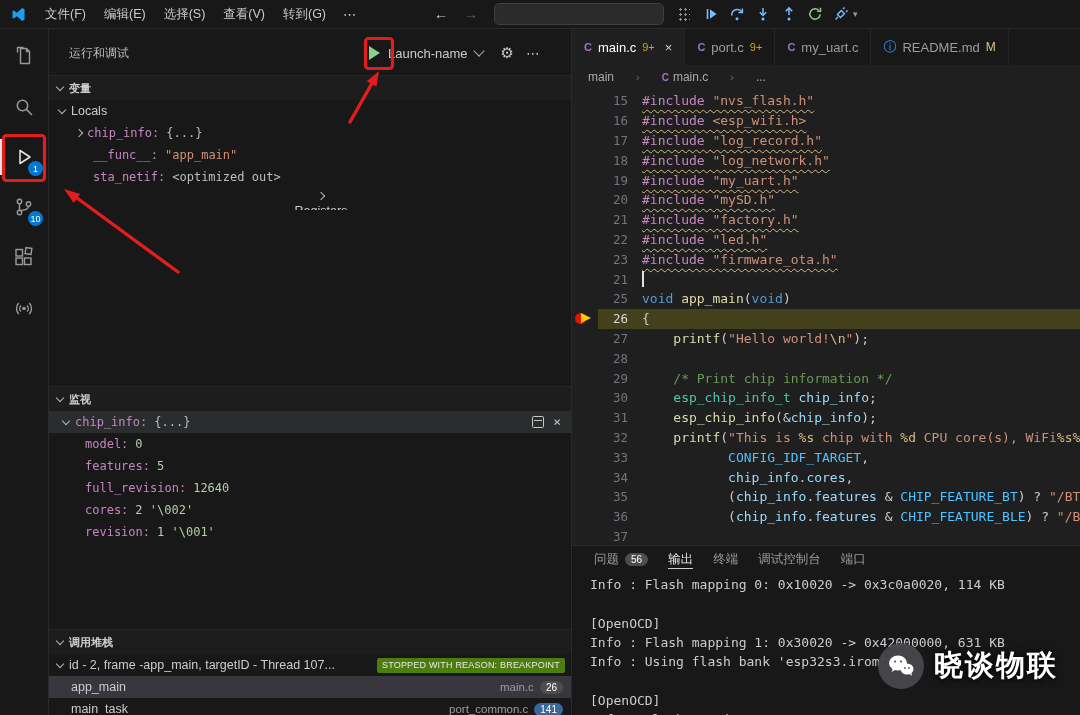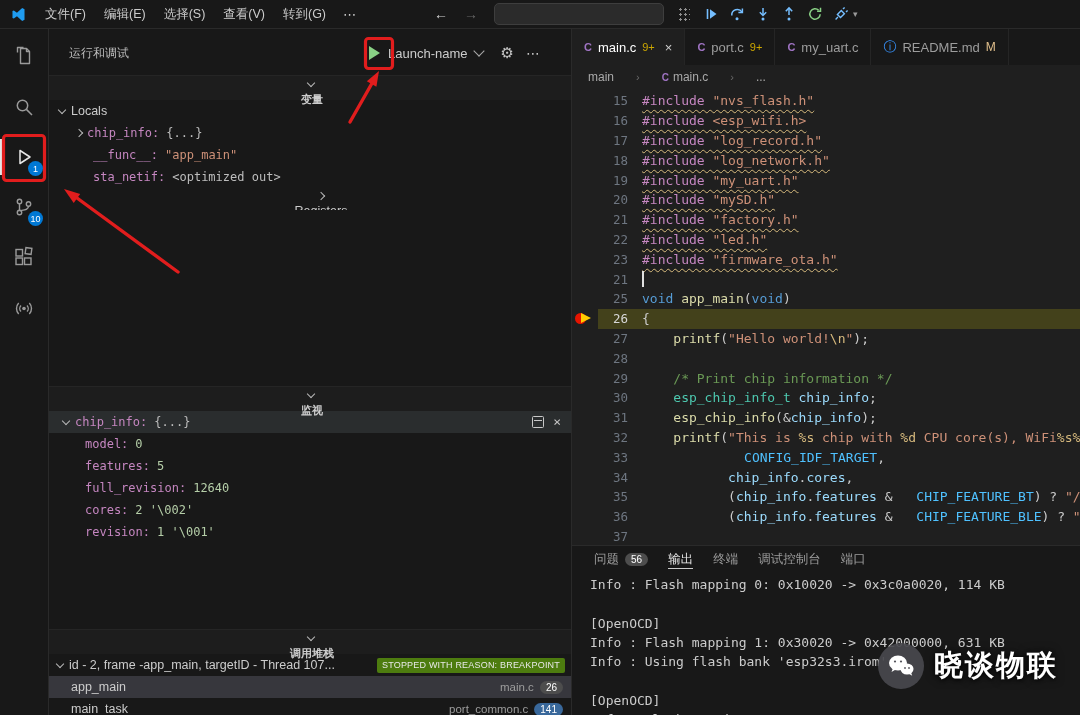--- a/index.html
+++ b/index.html
@@ -36,21 +36,21 @@
   .sidebar-title{position:absolute;left:20px;top:16px;font-size:12px;color:#bdbdbd;}
   .launch-controls{position:absolute;left:320px;top:11px;height:26px;display:flex;align-items:center;}
   .tri{width:0;height:0;border-left:11px solid #89d185;border-top:7px solid transparent;border-bottom:7px solid transparent;margin-right:8px;}
   .launch-name{color:#cccccc;font-size:13px;margin-right:7px;white-space:nowrap;}
   .chev{display:inline-block;width:7px;height:7px;border-right:1.4px solid #aaa;border-bottom:1.4px solid #aaa;transform:rotate(45deg);margin-top:-4px;}
   .launch-gear{color:#c5c5c5;font-size:15px;margin:0 12px 0 18px;}
   .launch-more{color:#c5c5c5;font-size:14px;letter-spacing:1px;}
 
   .section{position:absolute;left:0;right:0;}
   .sec-variables{top:46px;} .sec-watch{top:357px;} .sec-callstack{top:600px;bottom:0;}
-  .sec-header{height:24px;display:flex;align-items:center;padding-left:4px;font-size:11px;font-weight:700;color:#cccccc;background:#1d1d1d;border-top:1px solid #252525;flex-direction:column;}
+  .sec-header{height:24px;display:flex;align-items:center;padding-left:4px;font-size:11px;font-weight:700;color:#cccccc;background:#1d1d1d;border-top:1px solid #252525;}
   .twistie{width:16px;flex:none;position:relative;height:16px;}
   .twistie::before{content:"";position:absolute;left:4px;top:4px;width:5px;height:5px;border-right:1.3px solid #b8b8b8;border-bottom:1.3px solid #b8b8b8;transform:rotate(45deg);}
   .tw-right::before{transform:rotate(-45deg);left:5px;top:5px;}
   .srow{height:22px;display:flex;align-items:center;font-family:"DejaVu Sans Mono",monospace;font-size:12px;white-space:nowrap;overflow:hidden;}
   .srow.hl{background:#2a2d2e;}
   .scope-label{color:#cccccc;font-family:"Liberation Sans",sans-serif;font-size:12.5px;}
   .var-name{color:#c586c0;}
   .v-num{color:#b5cea8;margin-left:7px;} .v-str{color:#ce9178;margin-left:7px;} .v-muted{color:#bdbdbd;margin-left:7px;}
   .watch-actions{margin-left:auto;margin-right:10px;display:flex;gap:9px;align-items:center;}
   .wa-grid{width:10px;height:10px;border:1.2px solid #c8c8c8;border-radius:1.5px;position:relative;}
@@ -86,21 +86,21 @@
   .code-line.current{background:rgba(252,244,5,0.16);}
   .glyph{width:26px;flex:none;height:100%;position:relative;background:#1f1f1f;}
   .bp-dot{position:absolute;left:3px;top:4px;width:11px;height:11px;border-radius:50%;background:#e51400;}
   .cur-arrow{position:absolute;left:9px;top:4px;width:0;height:0;border-left:10px solid #ffcc00;border-top:5.5px solid transparent;border-bottom:5.5px solid transparent;}
   .lnum{width:30px;flex:none;text-align:right;color:#6e7681;font-size:12.5px;}
   .code-line.current .lnum{color:#d7d7d7;}
   .content{white-space:pre;padding-left:14px;}
   .cursor{display:inline-block;width:1.5px;height:16px;background:#e0e0e0;vertical-align:middle;}
   .tk-pp{color:#c586c0;} .tk-str{color:#ce9178;} .tk-kw{color:#569cd6;} .tk-fn{color:#dcdcaa;}
   .tk-ty{color:#4ec9b0;} .tk-va{color:#9cdcfe;} .tk-cm{color:#6a9955;}
-  .tk-mc{color:#4fc1ff;margin-left:16px;} .tk-pl{color:#cccccc;} .tk-esc{color:#d7ba7d;}
+  .tk-mc{color:#4fc1ff;} .tk-pl{color:#cccccc;} .tk-esc{color:#d7ba7d;}
   .sq{text-decoration-line:underline;text-decoration-style:wavy;text-decoration-color:#d7ba7d;text-decoration-thickness:1px;text-underline-offset:3.5px;}
 
   
   .panel{height:169px;flex:none;border-top:1px solid #2a2a2a;background:#181818;display:flex;flex-direction:column;}
   .panel-tabs{height:26px;flex:none;display:flex;align-items:center;padding-left:14px;gap:4px;}
   .ptab{padding:0 8px;font-size:12.5px;color:#9d9d9d;height:100%;display:flex;align-items:center;gap:6px;position:relative;white-space:nowrap;}
   .ptab.active{color:#e7e7e7;}
   .ptab.active::after{content:"";position:absolute;left:8px;right:8px;bottom:3px;height:1.5px;background:#cccccc;}
   .ptab-badge{background:#4d4d4d;color:#fff;font-size:10px;border-radius:9px;padding:1px 6px;}
   .panel-output{flex:1;overflow:hidden;font-family:"DejaVu Sans Mono",monospace;font-size:13px;color:#cccccc;padding:3px 0 0 18px;line-height:19.3px;white-space:pre;}

